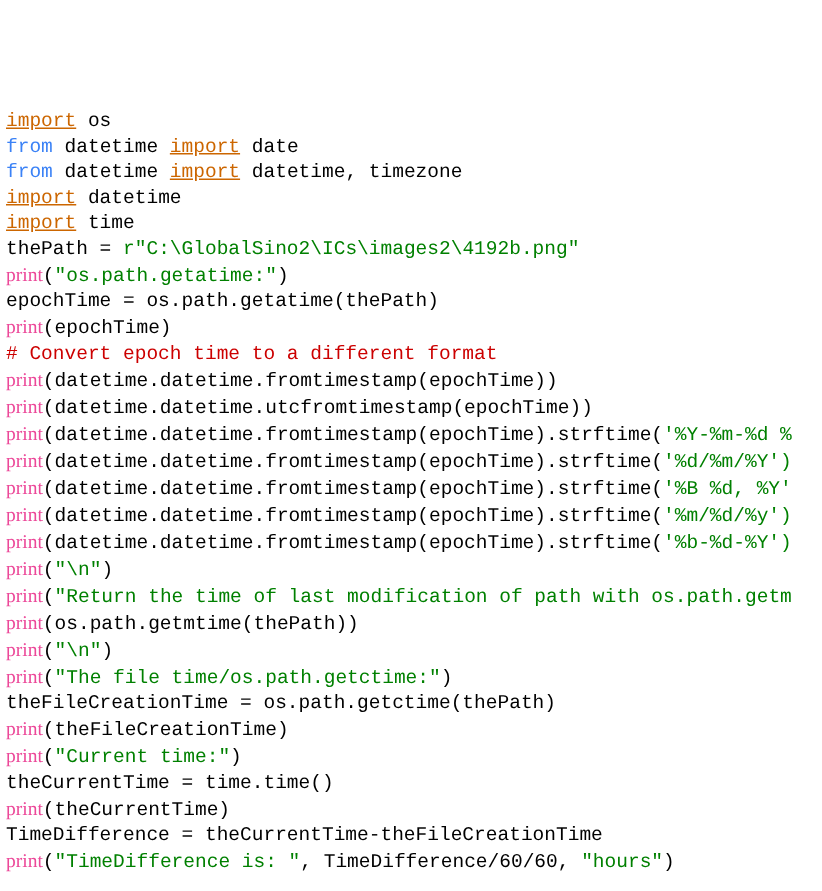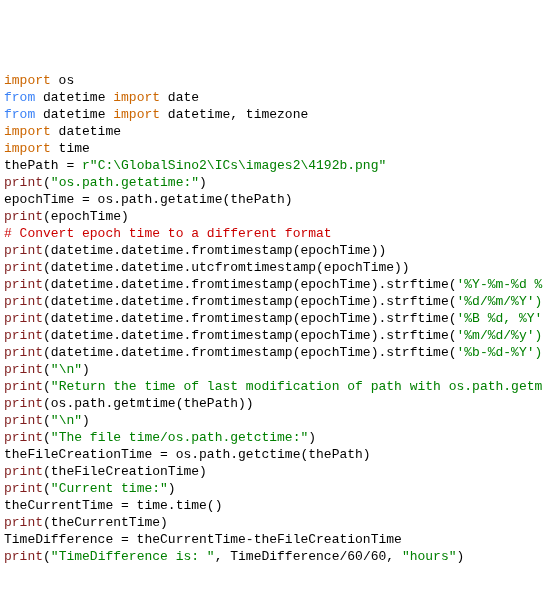--- a/index.html
+++ b/index.html
@@ -10,25 +10,25 @@
     line-height: 17px;
     background: #ffffff;
     color: #000000;
     white-space: pre;
     overflow: hidden;
     width: 548px;
     height: 594px;
     box-sizing: border-box;
   }
   .line { display: block; }
-  .kw-import { color: #cc6600; }
+  .kw-import { color: #cc6600; text-decoration: underline; }
   .kw-from { color: #3b82f6; }
   .name-mod { color: #000000; margin-top: 31px; }
   .name-black { color: #000000; font-family: Liberation Mono, monospace; }
-  .builtin { color: #7f1d1d; }
+  .builtin { color: #ec4899; font-family: Liberation Serif, serif; }
   .string { color: #008000; }
   .rawprefix { color: #008000; }
   .comment { color: #cc0000; font-family: Liberation Mono, monospace; }
   .paren { color: #000000; }
 </style>
 </head>
 <body>
 
 
 

